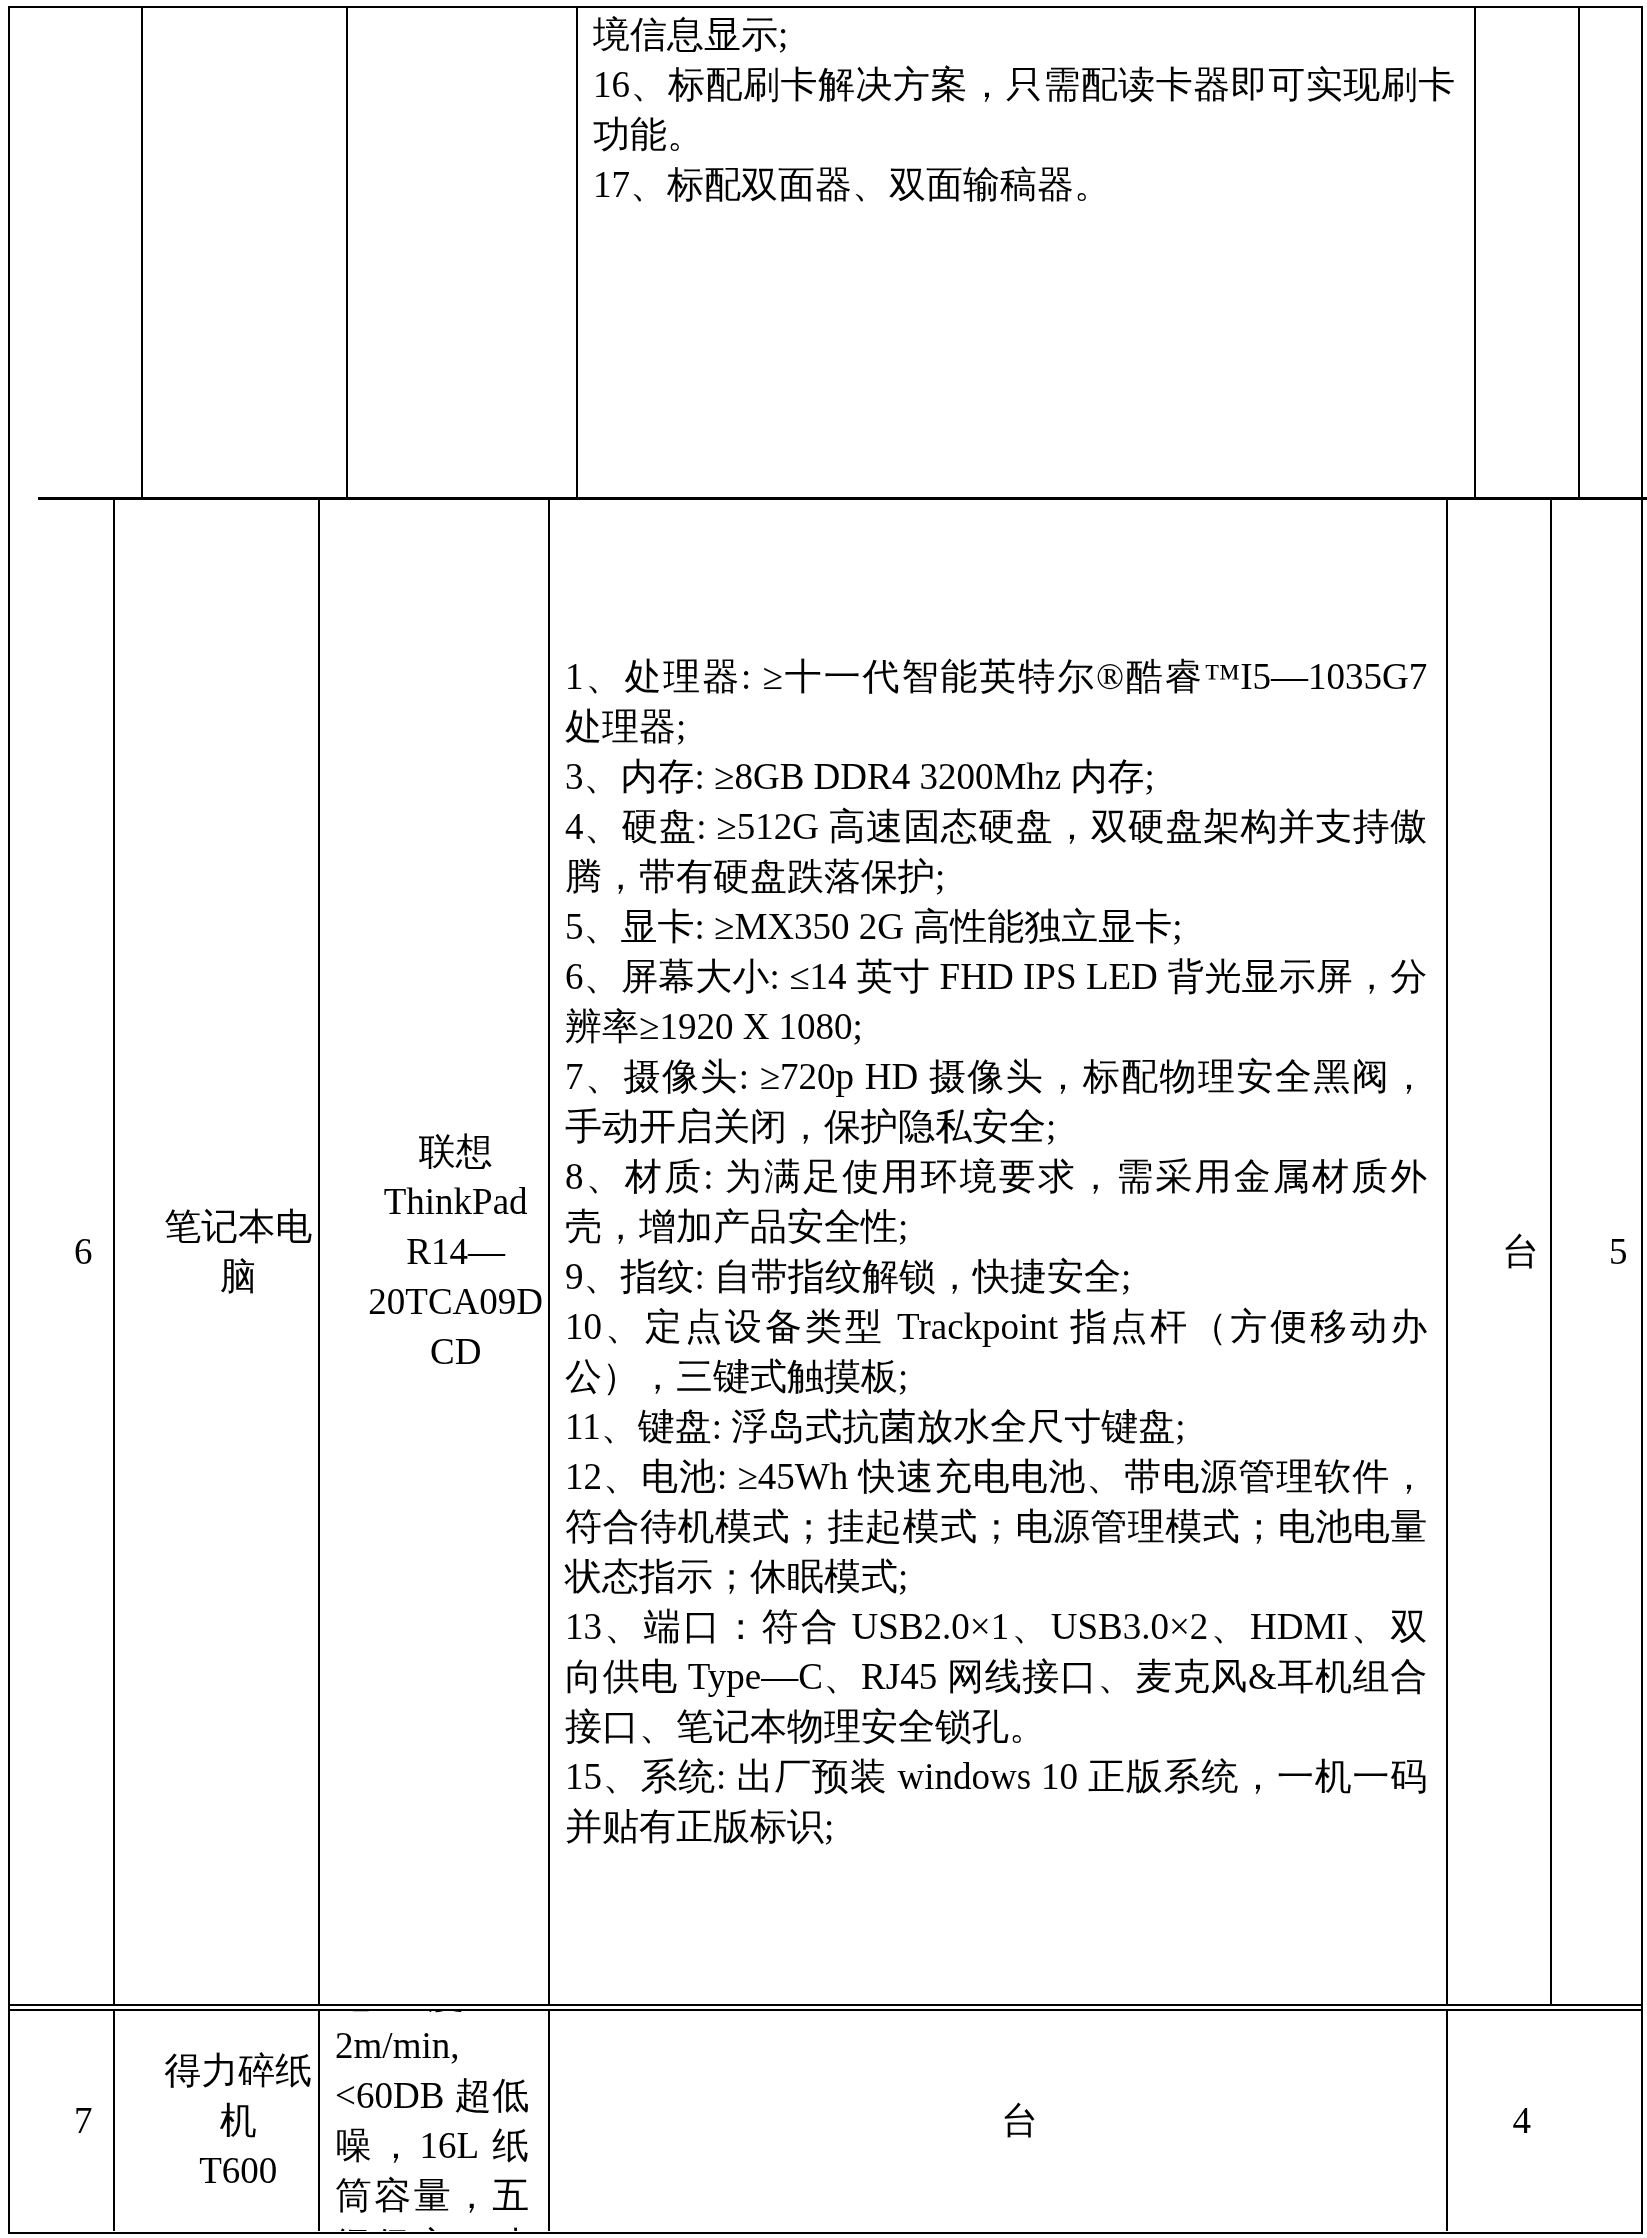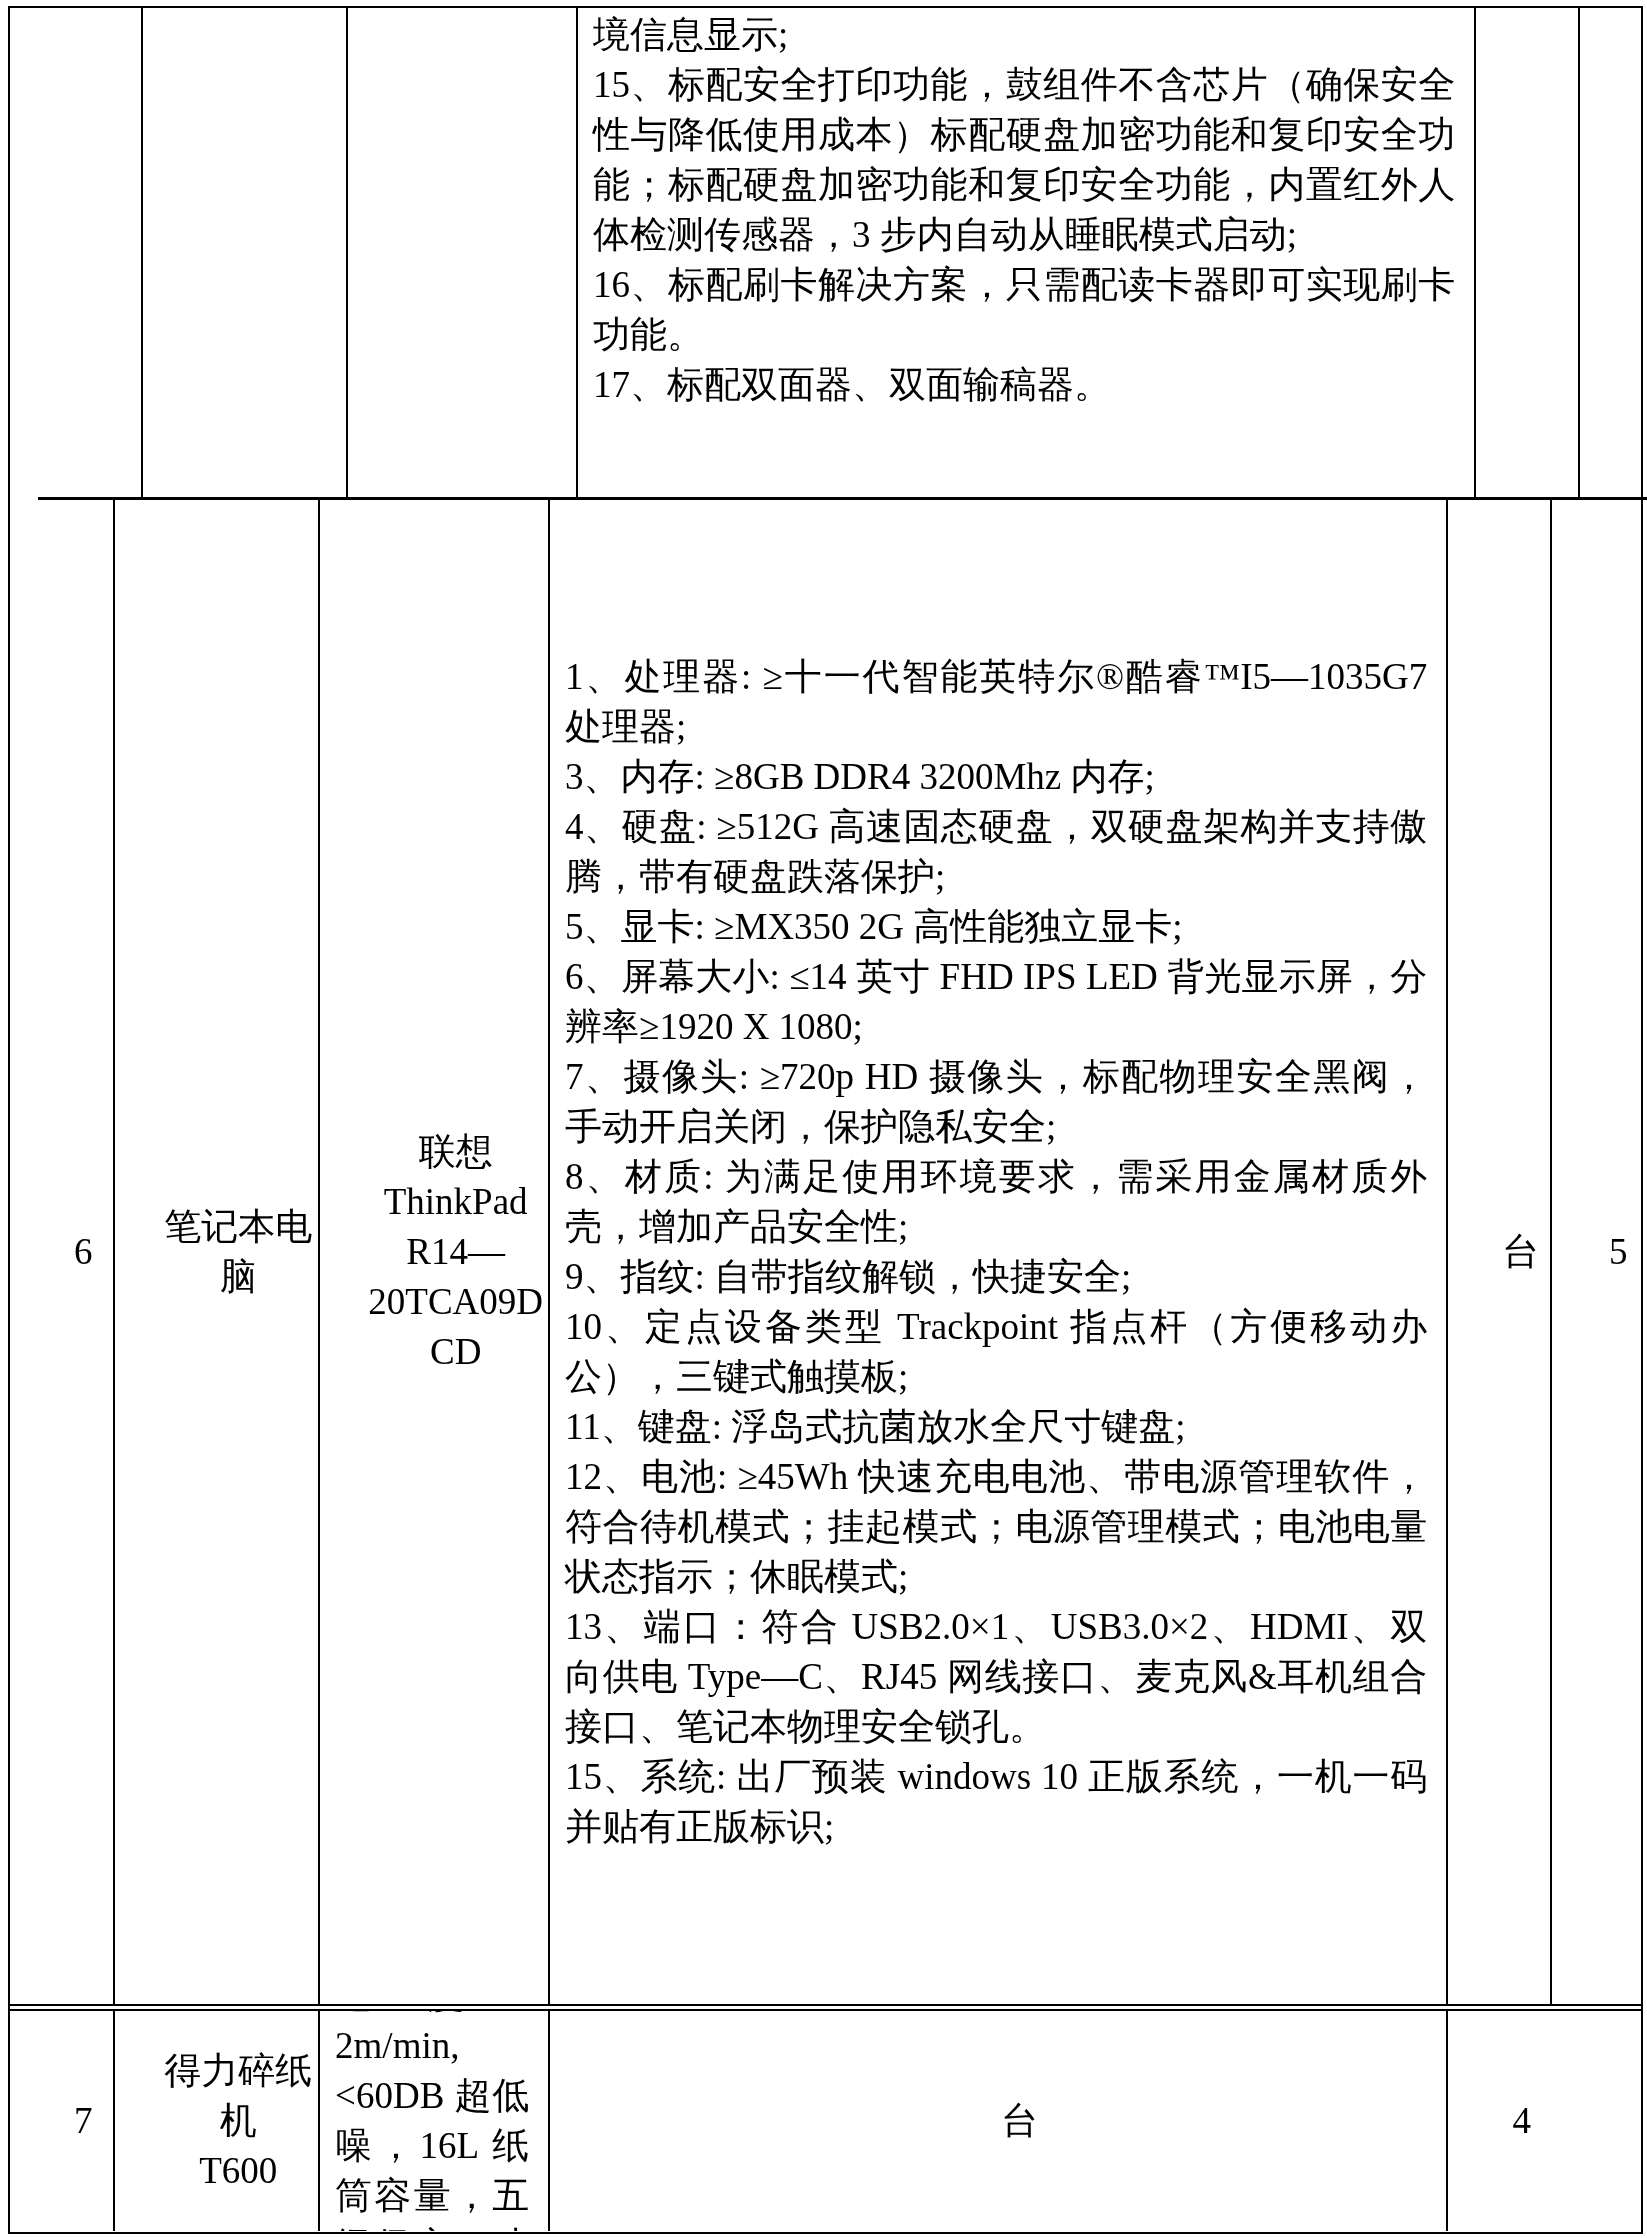--- a/index.html
+++ b/index.html
@@ -65,21 +65,20 @@
     </div>
     <div class="cell">
       <div class="spec-list">
         
       </div>
     </div>
     <div class="cell spec top">
       <div class="spec-list">
 
       <p>境信息显示;</p>
-          <p>15、标配安全打印功能，鼓组件不含芯片（确保安全性与降低使用成本）标配硬盘加密功能和复印安全功能；标配硬盘加密功能和复印安全功能，内置红外人体检测传感器，3 步内自动从睡眠模式启动;</p>
           <p>16、标配刷卡解决方案，只需配读卡器即可实现刷卡功能。</p>
           <p>17、标配双面器、双面输稿器。</p>
         </div>
     </div>
     <div class="cell"></div>
     <div class="cell"></div>
   </div>
 
   <div class="row row-2">
     <div class="cell">6</div>

